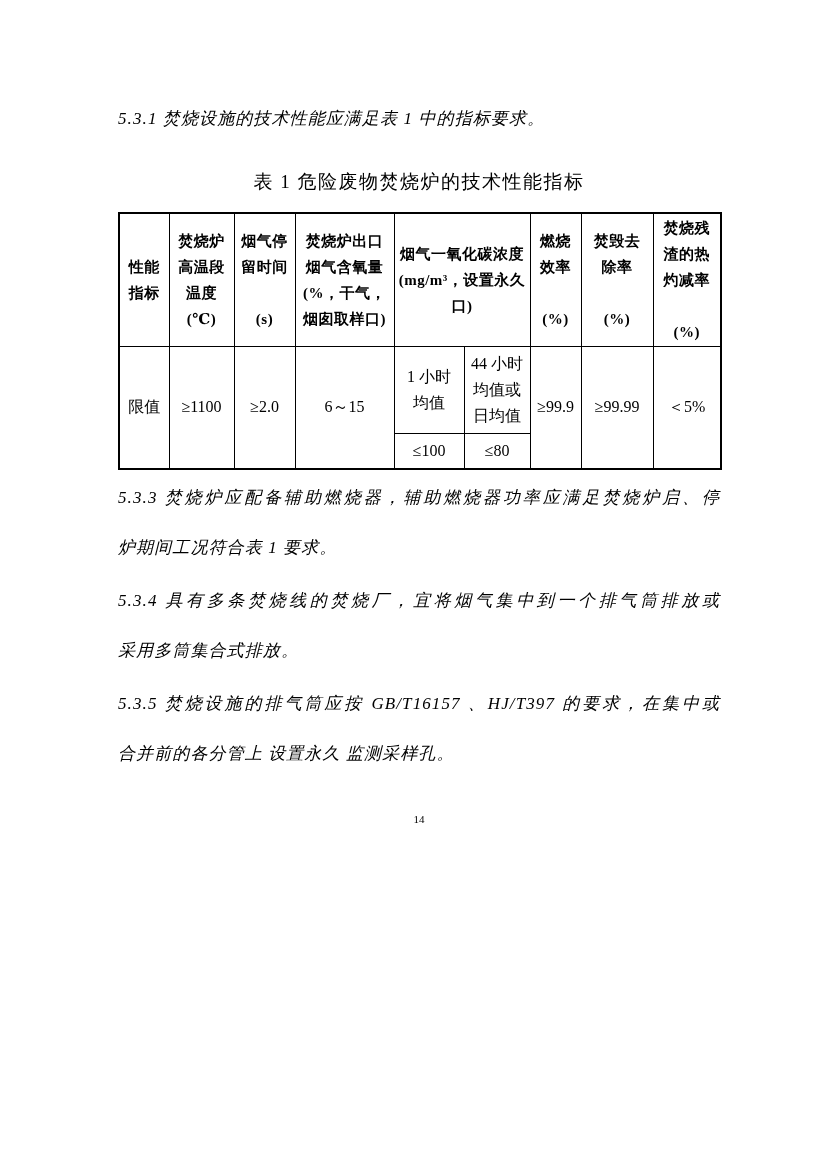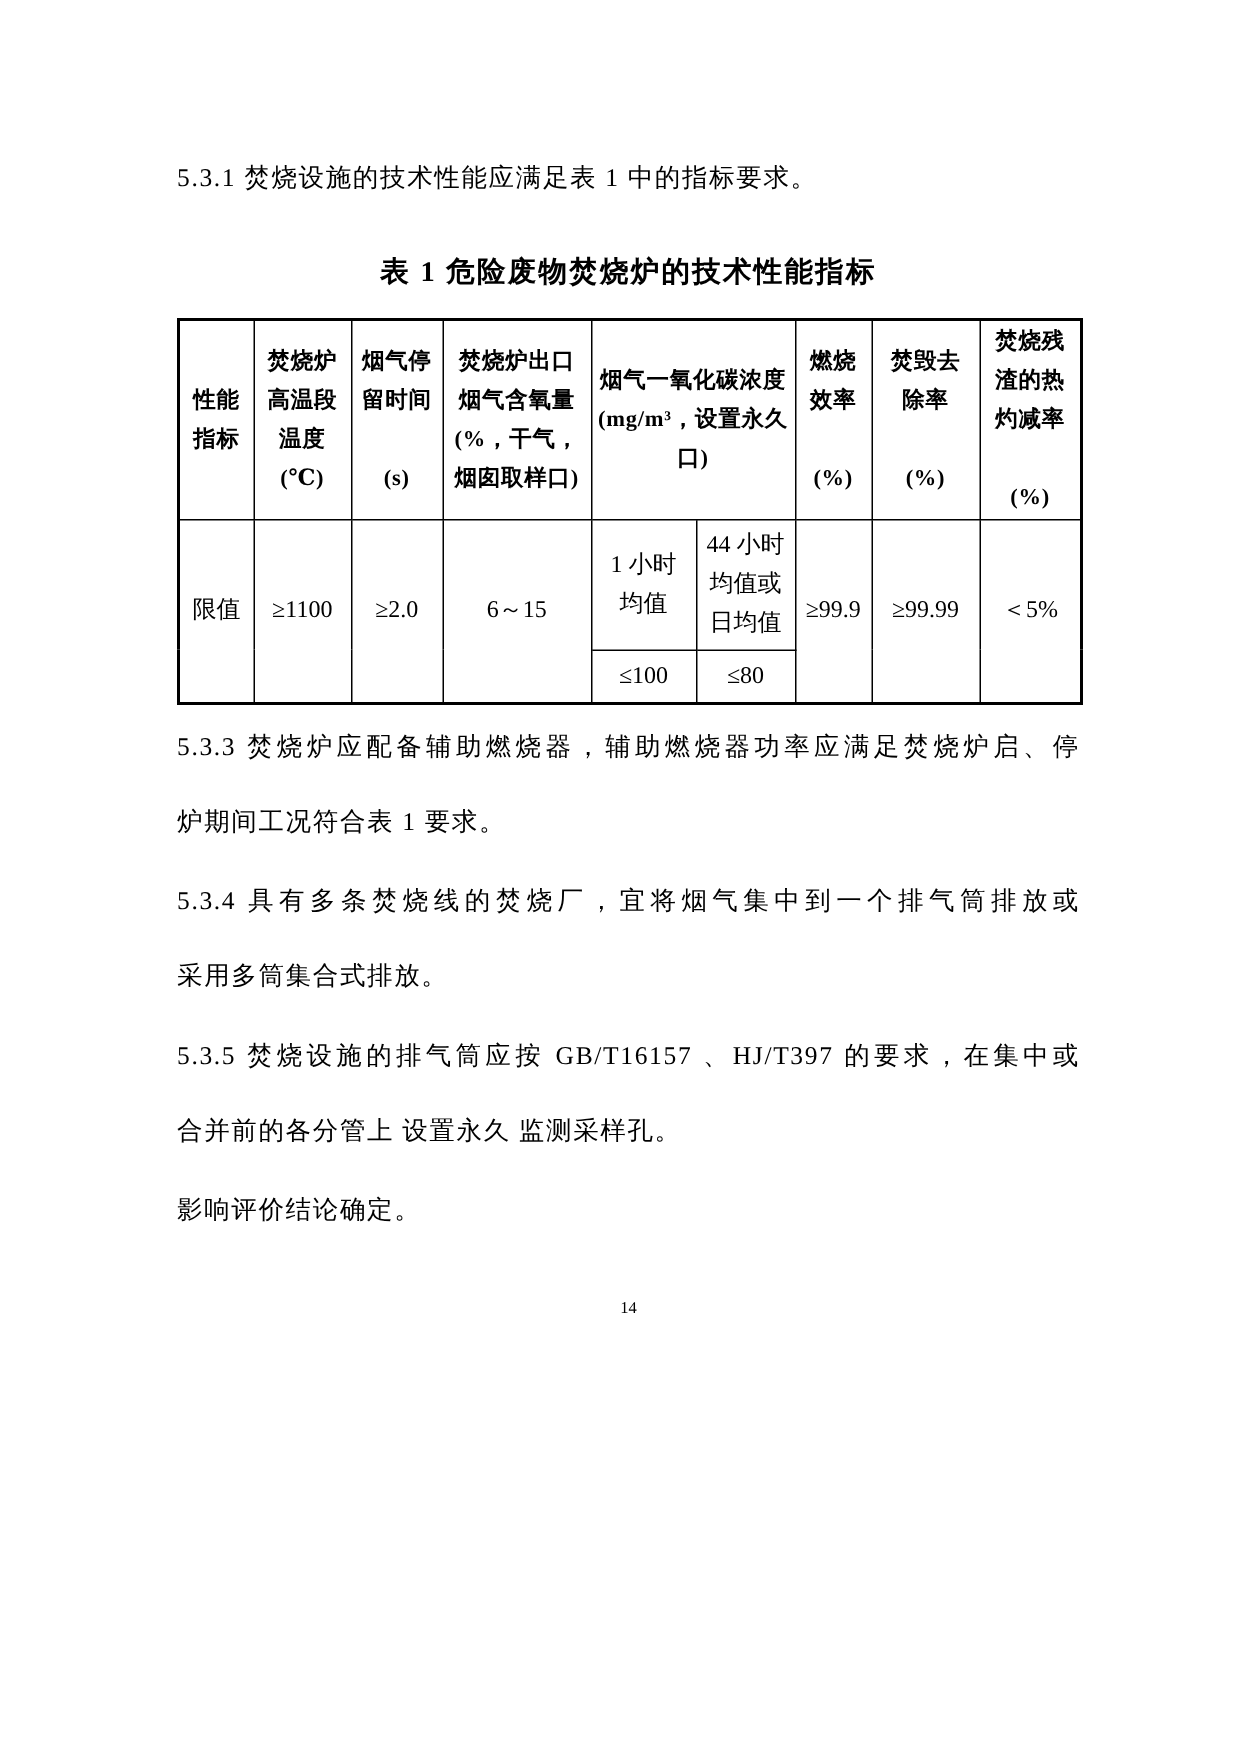--- a/index.html
+++ b/index.html
@@ -7,30 +7,30 @@
     width: 827px; height: 1169px;
     background: #ffffff;
     font-family: "Liberation Serif", "DejaVu Serif", serif;
     color: #000;
     overflow: hidden;
   }
   .content { width: 602px; margin-left: 118px; }
 
   
   .para { margin: 0; font-size: 17px; letter-spacing: 1.1px; }
-  .para .line { display: block; height: 50px; line-height: 50px; white-space: pre-wrap; }
+  .para .line { display: block; height: 50px; line-height: 50px; white-space: pre-wrap; font-style: italic; }
   .para .line:not(:last-child) { text-align: justify; text-align-last: justify; }
   .para-first { margin-top: 94px; }
   .para-after-table { margin-top: 54px; }
   .para-follow { margin-top: 3px; }
 
   
   .table-title {
     margin: 13px 0 0 0;
-    font-size: 19px; font-weight: bold;
+    font-size: 19px; font-weight: normal;
     letter-spacing: 1.5px;
     text-align: center;
     line-height: 50px; height: 50px;
   }
 
   
   table.perf {
     margin-top: 5px;
     border-collapse: collapse;
     table-layout: fixed;
@@ -151,18 +151,17 @@
     <span class="line">5.3.4 具有多条焚烧线的焚烧厂，宜将烟气集中到一个排气筒排放或</span>
     <span class="line">采用多筒集合式排放。</span>
   </p>
 
   <p class="para para-follow">
     <span class="line">5.3.5 焚烧设施的排气筒应按 GB/T16157 、HJ/T397 的要求，在集中或</span>
     <span class="line">合并前的各分管上 设置永久 监测采样孔。</span>
   </p>
 
   <p class="para para-follow">
-    <span class="line">影响评价结论确定。</span>
   </p>
 
   <div class="page-number">14</div>
 
 </div>
 
 </body></html>

